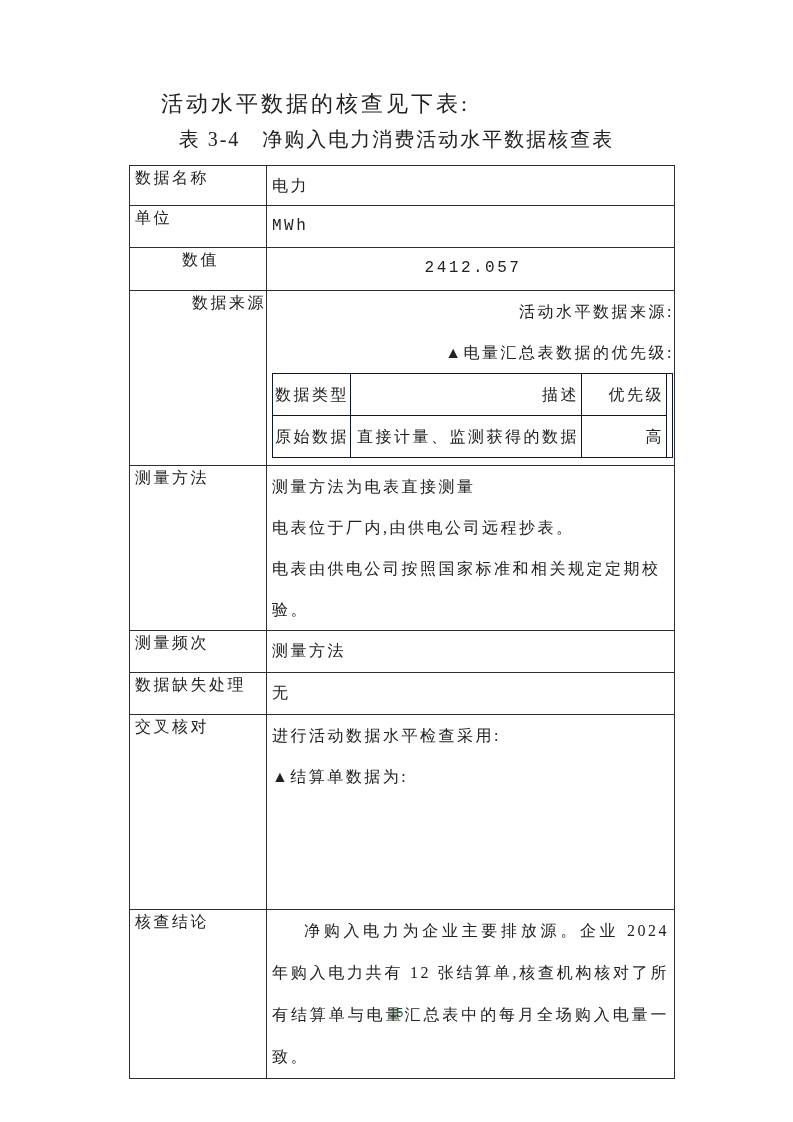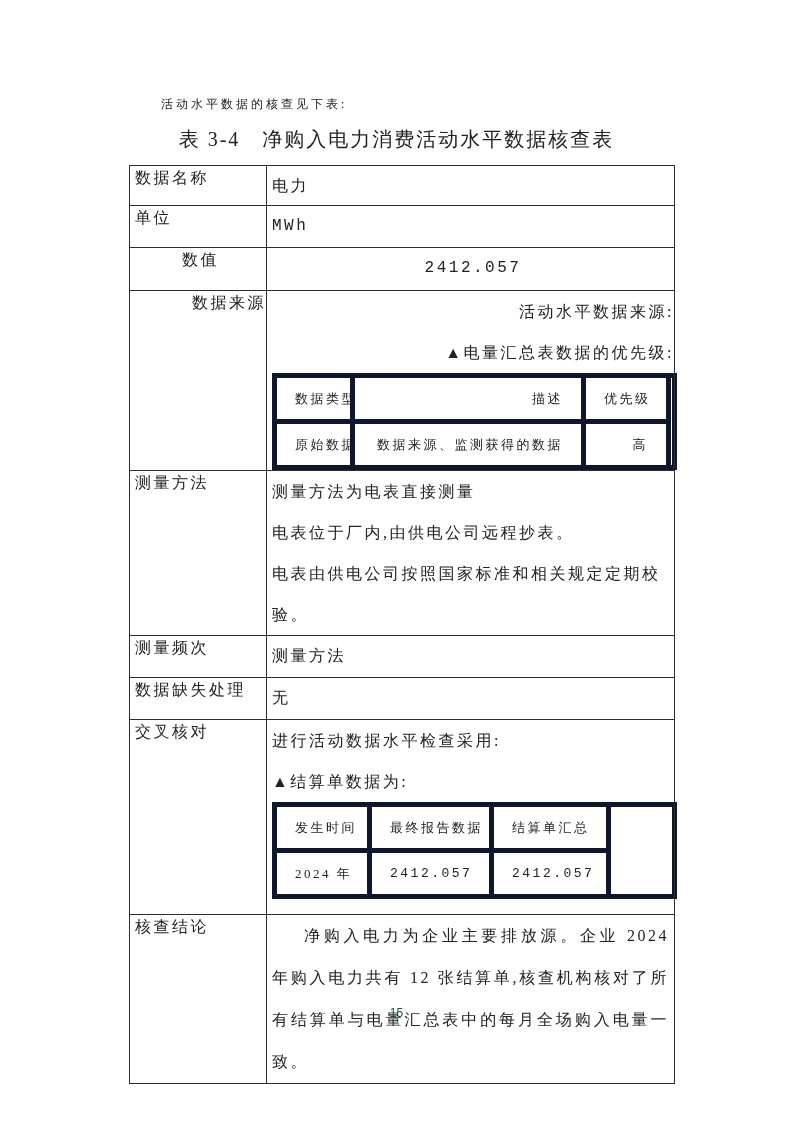--- a/index.html
+++ b/index.html
@@ -9,21 +9,21 @@
     width: 793px;
     height: 1122px;
     background: #ffffff;
     font-family: "Liberation Serif", "DejaVu Serif", serif;
     color: #222222;
     overflow: hidden;
     padding-top: 92px;
   }
   .intro {
     margin: 0 0 0 161px;
-    font-size: 12px;
+    font-size: 22px;
     line-height: 24px;
     letter-spacing: 3px;
   }
   .caption {
     margin: 12px 0 0 0;
     text-align: center;
     font-size: 20px;
     line-height: 22px;
     letter-spacing: 2px;
   }
@@ -52,26 +52,26 @@
     text-align: justify;
     text-indent: 32px;
     letter-spacing: 2.5px;
   }
   table.nested {
     border-collapse: collapse;
     table-layout: fixed;
     width: 400px;
   }
   table.nested td {
-    border: 5px solid #0f172a;
-    font-size: 13px;
+    border: 1px solid #0f172a;
+    font-size: 16px;
     letter-spacing: 2.5px;
     line-height: 41px;
     height: 41px;
-    padding: 0 18px;
+    padding: 0 2px;
     overflow: hidden;
     white-space: nowrap;
   }
   table.nested.centered td { text-align: center; }
   .latin { letter-spacing: 0.5px; font-family: Liberation Mono, monospace; }
   .page-number {
     position: absolute;
     top: 1006px;
     left: 0;
     width: 100%;
@@ -125,21 +125,21 @@
             </colgroup>
             <tbody>
               <tr>
                 <td>数据类型</td>
                 <td>描述</td>
                 <td>优先级</td>
                 <td rowspan="2"></td>
               </tr>
               <tr>
                 <td>原始数据</td>
-                <td>数据来源、监测获得的数据</td>
+                <td>直接计量、监测获得的数据</td>
                 <td>高</td>
               </tr>
             </tbody>
           </table>
         </td>
       </tr>
 
       <tr class="h165">
         <td class="lbl">测量方法</td>
         <td class="val">
@@ -157,41 +157,20 @@
       <tr class="h42">
         <td class="lbl">数据缺失处理</td>
         <td class="val single">无</td>
       </tr>
 
       <tr class="h171">
         <td class="lbl">交叉核对</td>
         <td class="val">
           <p class="cl">进行活动数据水平检查采用:</p>
           <p class="cl">▲结算单数据为:</p>
-          <table class="nested centered">
-            <colgroup>
-              <col style="width:95px">
-                <col style="width:122px">
-                <col style="width:117px">
-                <col style="width:66px">
-            </colgroup>
-            <tbody>
-              <tr>
-                <td>发生时间</td>
-                <td>最终报告数据</td>
-                <td>结算单汇总</td>
-                <td rowspan="2"></td>
-              </tr>
-              <tr>
-                <td>2024 年</td>
-                <td class="latin">2412.057</td>
-                <td class="latin">2412.057</td>
-              </tr>
-            </tbody>
-          </table>
         </td>
       </tr>
 
       <tr class="h126">
         <td class="lbl">核查结论</td>
         <td class="val">
           <p class="concl">净购入电力为企业主要排放源。企业 2024 年购入电力共有 12 张结算单,核查机构核对了所有结算单与电量汇总表中的每月全场购入电量一致。</p>
         </td>
       </tr>
     </tbody>

